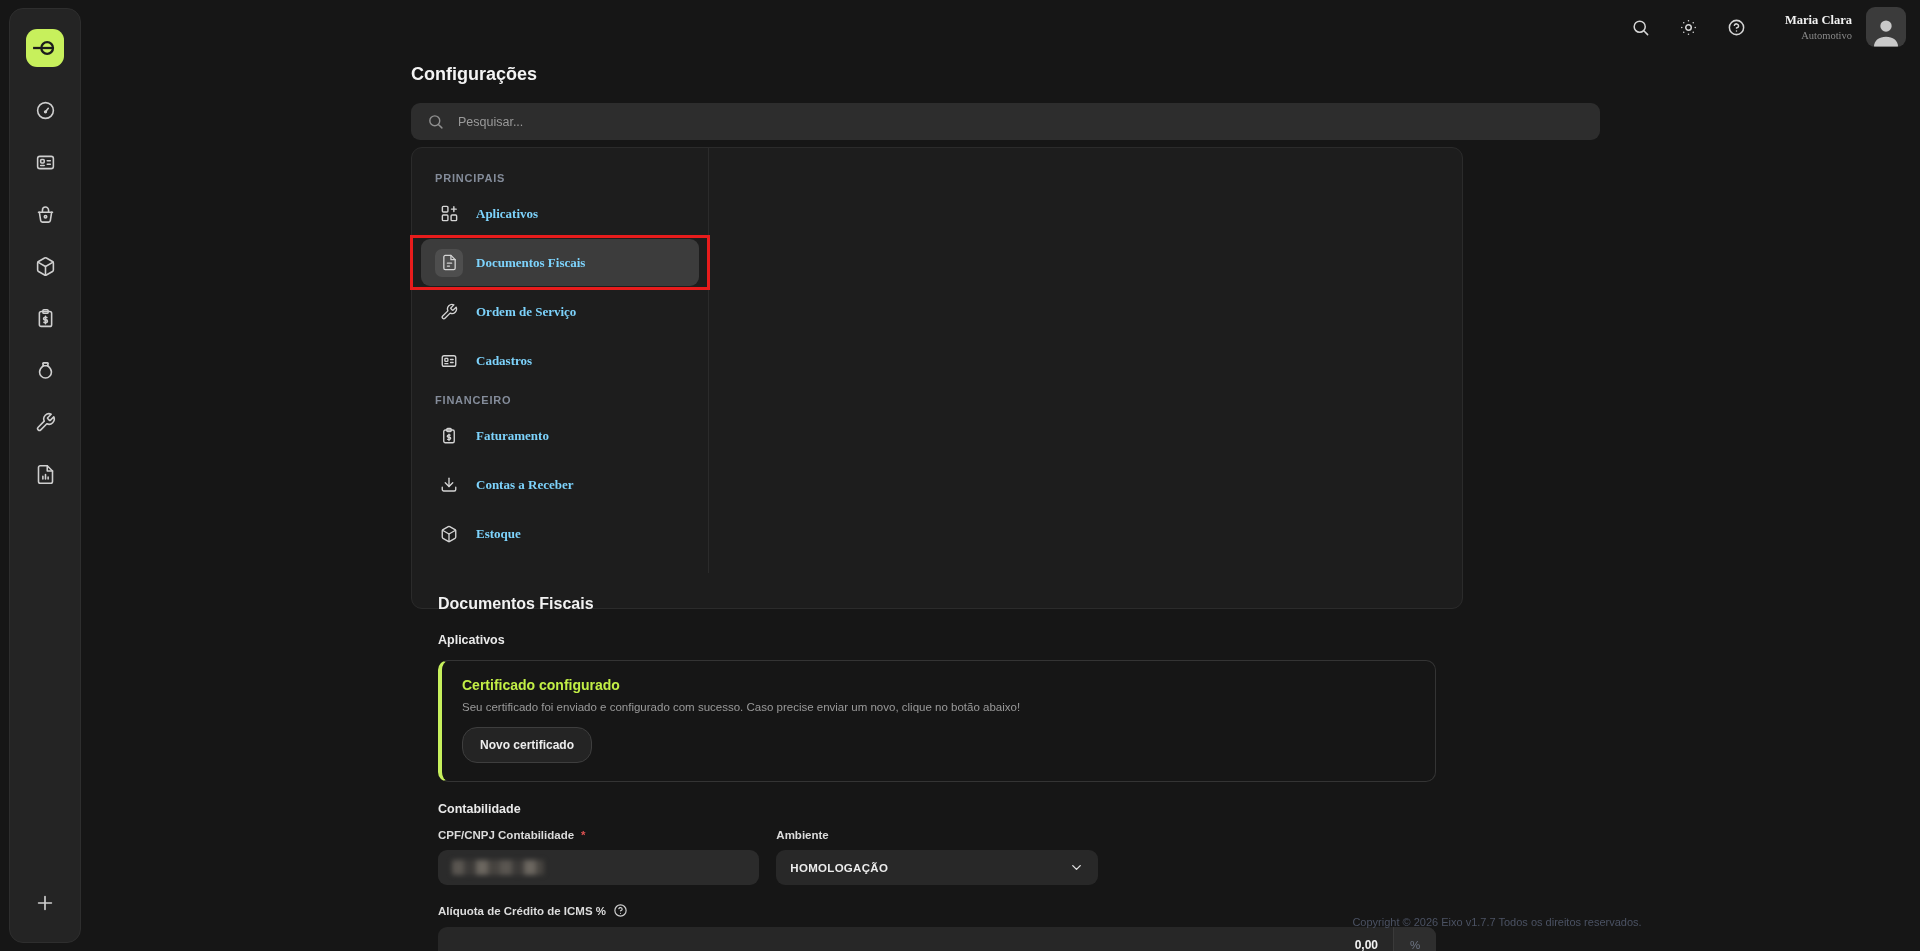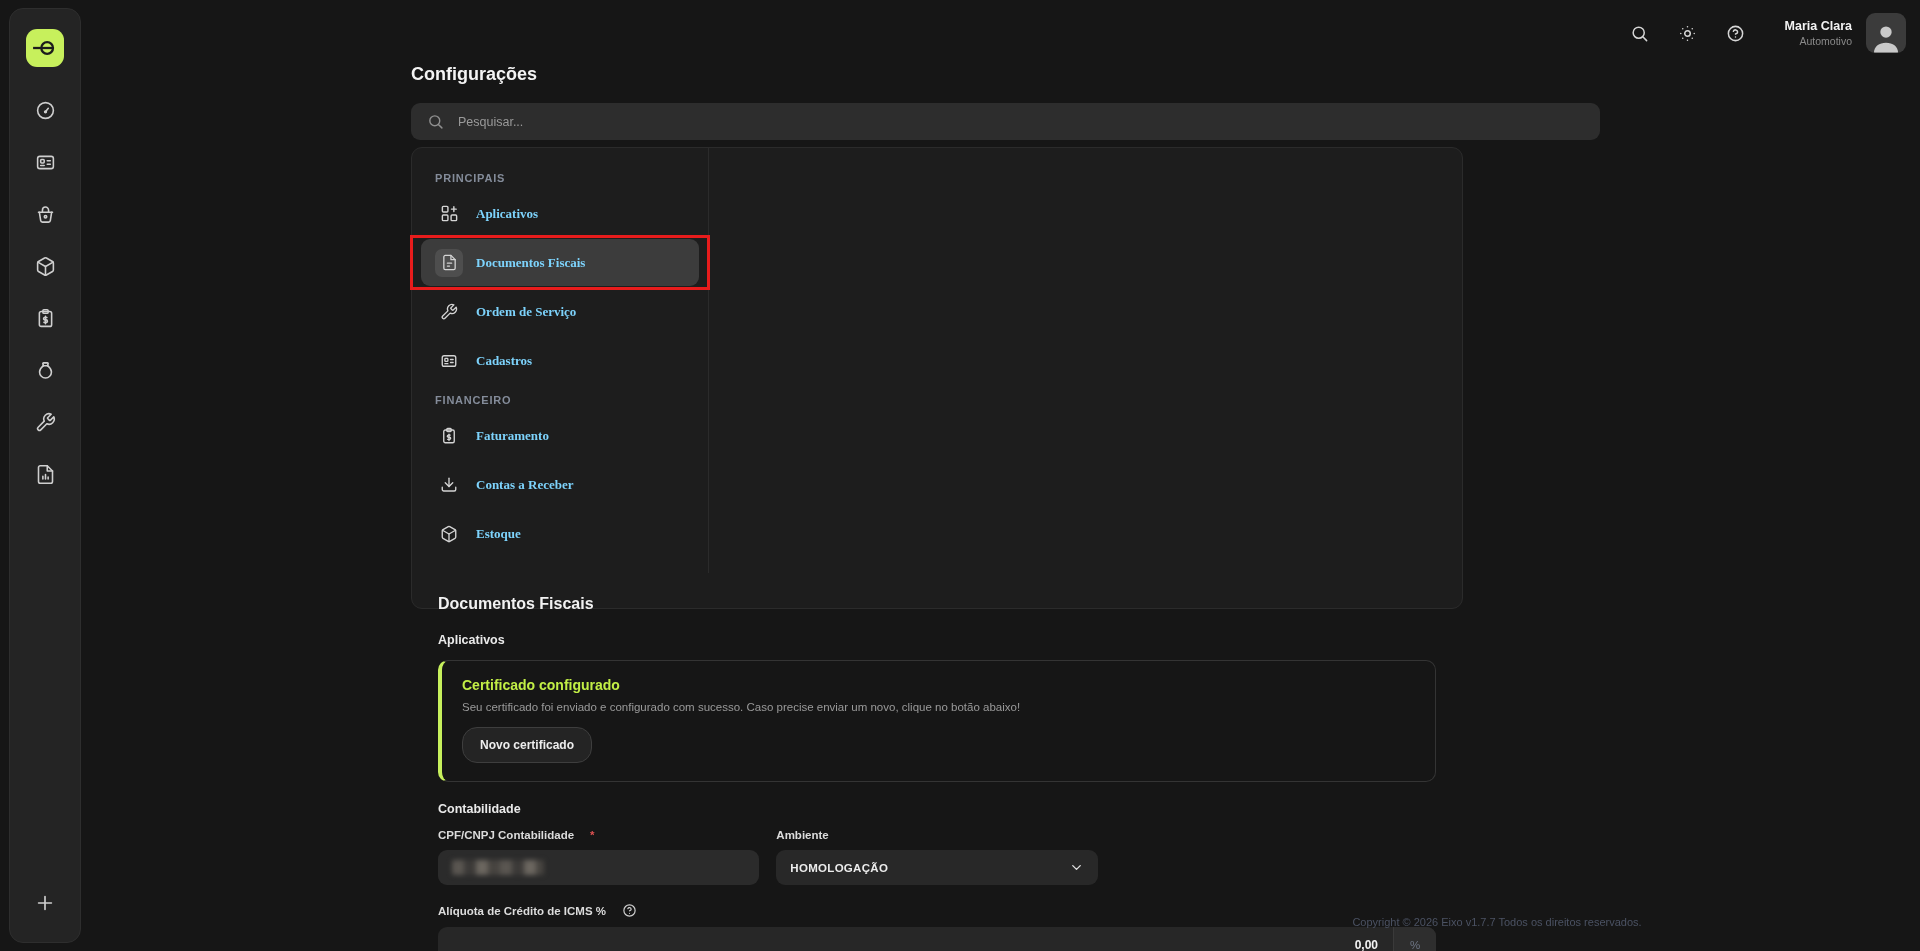--- a/index.html
+++ b/index.html
@@ -12,21 +12,21 @@
           background:#242424; border:1px solid #2e2e2e; border-radius:14px;
           display:flex; flex-direction:column; align-items:center; padding:20px 0 26px; }
   .logo { width:38px; height:38px; border-radius:11px; background:#c7f05c;
           display:flex; align-items:center; justify-content:center; }
   .rail-nav { margin-top:30px; display:flex; flex-direction:column; gap:26px; }
   .rail-btn { width:26px; height:26px; display:flex; align-items:center; justify-content:center;
               color:#cfcfcf; cursor:pointer; }
   .rail-add { margin-top:auto; }
 
   
-  .topbar { position:absolute; top:10px; right:14px; height:46px; display:flex; align-items:center; gap:14px; }
+  .topbar { position:absolute; top:4px; right:14px; height:46px; display:flex; align-items:center; gap:14px;font-family:Liberation Serif, serif; }
   .top-icon { width:34px; height:34px; display:flex; align-items:center; justify-content:center;
               color:#d6d6d6; cursor:pointer; }
   .user-meta { display:flex; flex-direction:column; align-items:flex-end; margin-left:18px; }
   .user-name { font-size:12.5px; font-weight:bold; color:#f2f2f2; }
   .user-role { font-size:10.5px; color:#8a8a8a; margin-top:2px; }
   .avatar { width:40px; height:40px; border-radius:9px; background:#3b3b3b; overflow:hidden;
             display:flex; align-items:flex-end; justify-content:center; cursor:pointer; }
 
   
   .page-title { position:absolute; left:411px; top:64px; font-size:18px; font-weight:bold; color:#f4f4f4; }
@@ -59,21 +59,21 @@
   .sub-heading { font-size:12.5px; font-weight:bold; color:#eaeaea; margin-top:20px; }
 
   .cert-card { margin-top:13px; border:1px solid #343434; border-left:4px solid #c7f05c;
                border-radius:10px; padding:16px 20px 18px; }
   .cert-title { font-size:14px; font-weight:bold; color:#c2ef46; }
   .cert-text { font-size:11.5px; color:#9a9a9a; margin-top:8px; }
   .cert-btn { display:inline-block; margin-top:14px; padding:10px 17px; border:1px solid #3e3e3e;
               border-radius:15px; background:#242424; color:#ededed; font-size:12px; font-weight:bold; cursor:pointer; }
 
   .fields-grid { display:grid; grid-template-columns:repeat(3,1fr); column-gap:17px; margin-top:13px; }
-  .field-label { font-size:11.5px; font-weight:bold; color:#dcdcdc; margin-bottom:9px; display:flex; align-items:center; gap:16px; }
+  .field-label { font-size:11.5px; font-weight:bold; color:#dcdcdc; margin-bottom:9px; display:flex; align-items:center; gap:7px; }
   .req { color:#e05252; }
   .input-box { height:35px; border-radius:9px; background:#2b2b2b; display:flex; align-items:center;
                padding:0 14px; cursor:text; }
   .input-box.email { background:#2d3545; }
   .blur-strip { height:15px; border-radius:2px; filter:blur(2.5px); }
   .blur-cpf { width:92px; background:repeating-linear-gradient(90deg,#5a5651 0 12px,#3c3a38 12px 24px,#6b665f 24px 36px,#474440 36px 48px); }
   .blur-email { width:238px; height:17px; background:repeating-linear-gradient(90deg,#7d838f 0 16px,#4a5160 16px 30px,#8d93a0 30px 44px,#555d6e 44px 60px); }
   .select-box { height:35px; border-radius:9px; background:#282828; display:flex; align-items:center;
                 justify-content:space-between; padding:0 14px; cursor:pointer; }
   .select-value { font-size:11.5px; font-weight:bold; color:#ececec; letter-spacing:.3px; }

